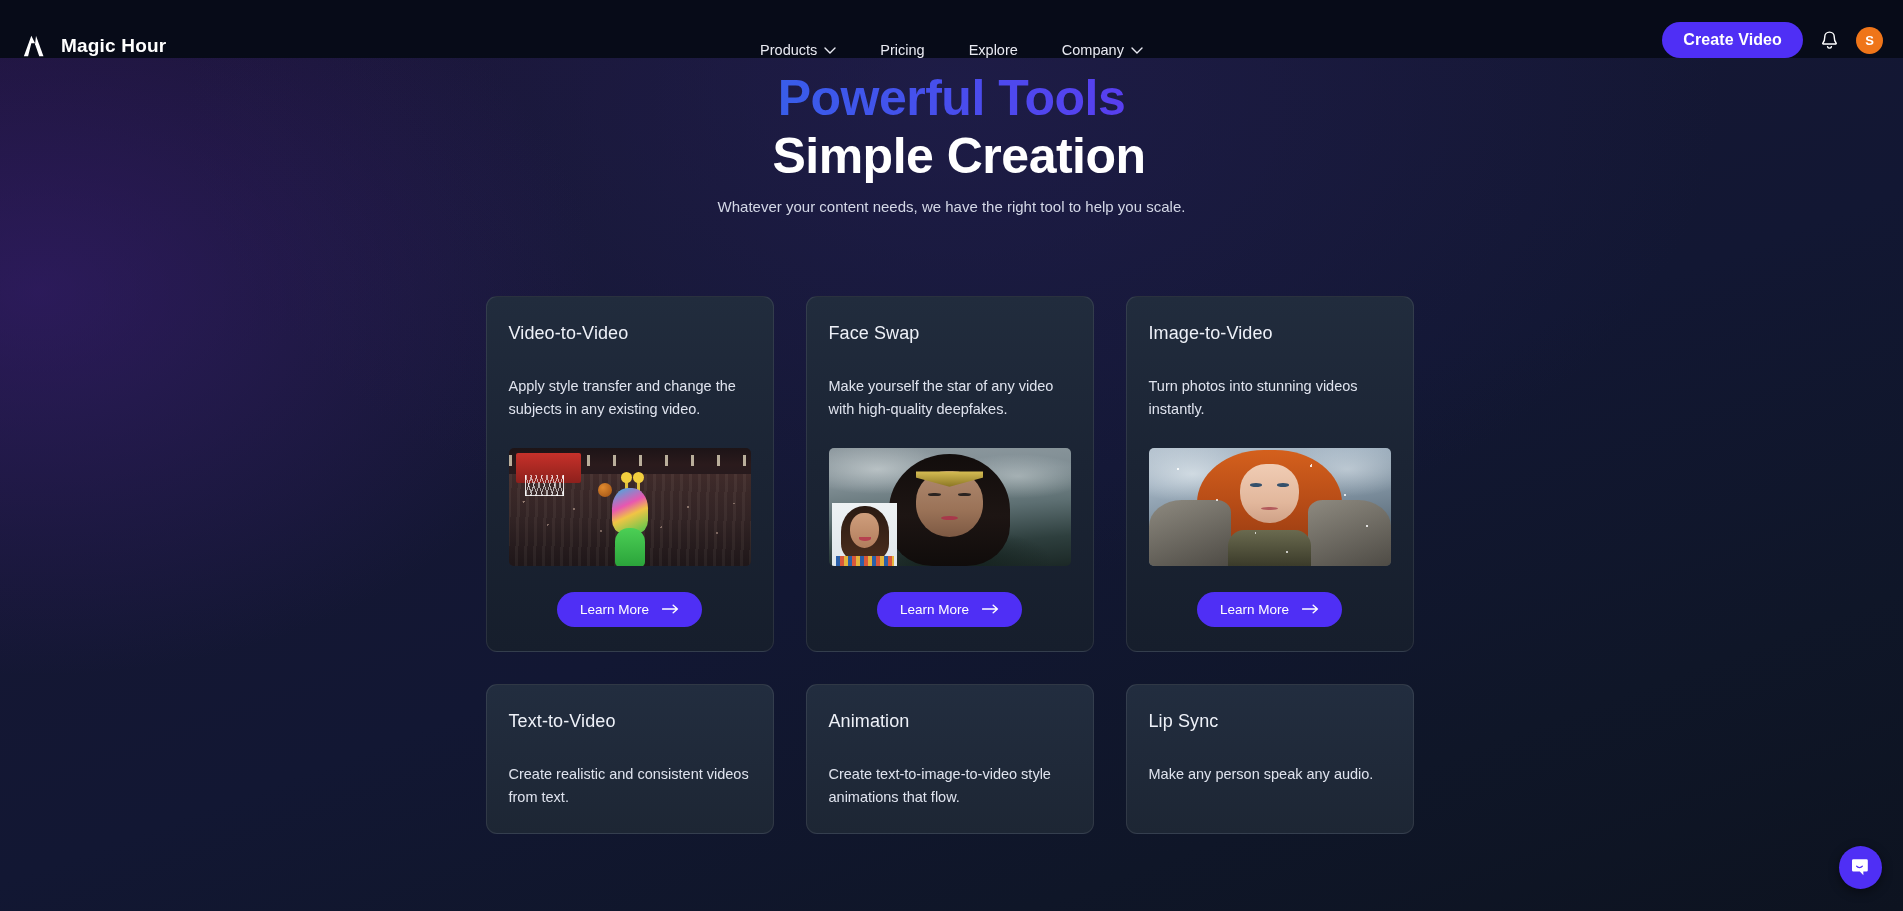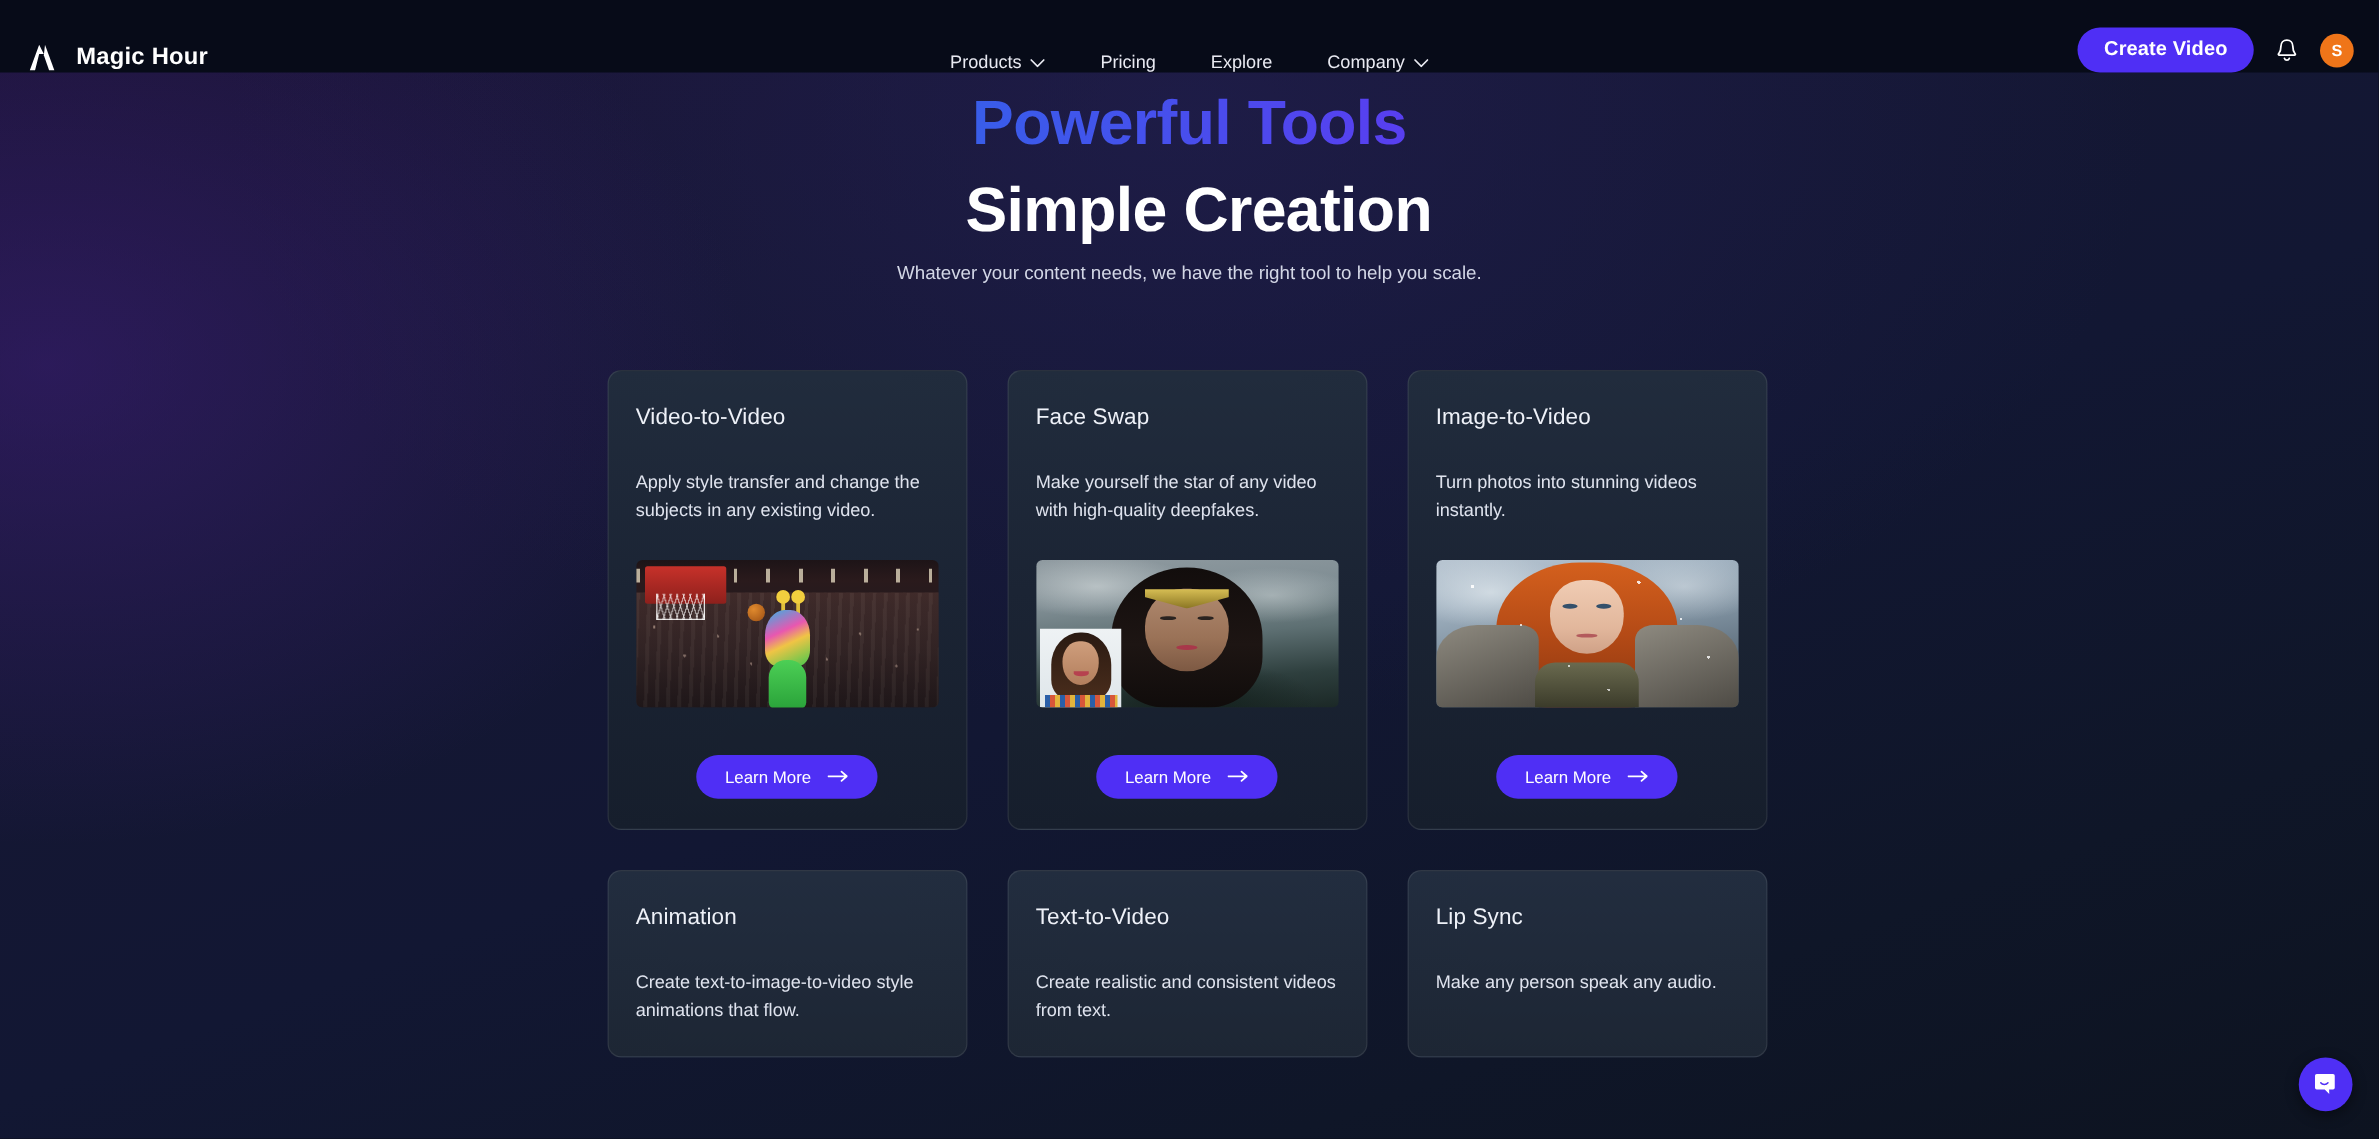--- a/index.html
+++ b/index.html
@@ -56,21 +56,21 @@
   .hero { position:absolute; top:58px; left:0; right:0; text-align:center; }
   .hero h1 {
     font-size:50px; font-weight:700; line-height:1.0; letter-spacing:-.5px;
   }
   .hl-grad {
     display:block; margin-top:15px;
     background:linear-gradient(90deg,#13b79a 0%,#2a86c9 22%,#3a5bea 42%,#5a3df0 60%,#8a36e0 80%,#a434dd 100%);
     -webkit-background-clip:text; background-clip:text; color:transparent;
     padding-bottom:4px;
   }
-  .hl-plain { display:block; color:#ffffff; margin-top:16px;padding-left:15px; }
+  .hl-plain { display:block; color:#ffffff; margin-top:4px;padding-left:15px; }
   .hero-sub { margin-top:17px; font-size:15px; color:#d3d7e6; }
 
   
   .grid {
     position:absolute; top:296px; left:50%; transform:translateX(-50%);
     width:932px;
     display:grid; grid-template-columns:repeat(3,288px); gap:0 32px;
   }
   .card {
     width:288px;
@@ -82,21 +82,21 @@
   }
   .card.row2 { margin-top:32px; background:linear-gradient(180deg,#222d3f 0%,#1d2634 100%); }
   .card-title { font-size:18px; color:#eef1f8; font-weight:400; letter-spacing:.1px; }
   .card-desc { margin-top:31px; font-size:14.5px; line-height:1.58; color:#dfe3ee; }
 
   .thumb {
     margin-top:27px; width:100%; height:118px; border-radius:5px;
     overflow:hidden; position:relative;
   }
 
-  .btn-wrap { margin-top:38px; display:flex; justify-content:center;align-items:flex-end; }
+  .btn-wrap { margin-top:26px; display:flex; justify-content:center;align-items:flex-end; }
   .learn {
     background:#4f2ff5; color:#fff; border:none; border-radius:999px;
     font-size:13.5px; padding:10px 23px; cursor:pointer;
     display:flex; align-items:center; gap:13px;
   }
   .arrow { width:17px; height:10px; display:block; }
 
   
   .chat {
     position:absolute; right:21px; bottom:22px;
@@ -419,27 +419,27 @@
         <button class="learn">
           <span>Learn More</span>
           <svg class="arrow" viewBox="0 0 17 10">
             <path d="M0.6 5h14.2M11.2 1.3 15.4 5l-4.2 3.7" stroke="#fff" stroke-width="1.4" fill="none" stroke-linecap="round" stroke-linejoin="round"></path>
           </svg>
         </button>
       </div>
     </div>
 
     <div class="card row2">
+      <div class="card-title">Text-to-Video</div>
+      <div class="card-desc">Create realistic and consistent videos from text.</div>
+    </div>
+
+    <div class="card row2">
       <div class="card-title">Animation</div>
       <div class="card-desc">Create text-to-image-to-video style animations that flow.</div>
-    </div>
-
-    <div class="card row2">
-      <div class="card-title">Text-to-Video</div>
-      <div class="card-desc">Create realistic and consistent videos from text.</div>
     </div>
 
     <div class="card row2">
       <div class="card-title">Lip Sync</div>
       <div class="card-desc">Make any person speak any audio.</div>
     </div>
   </div>
 
   <div class="chat">
     <svg viewBox="0 0 21 21">

